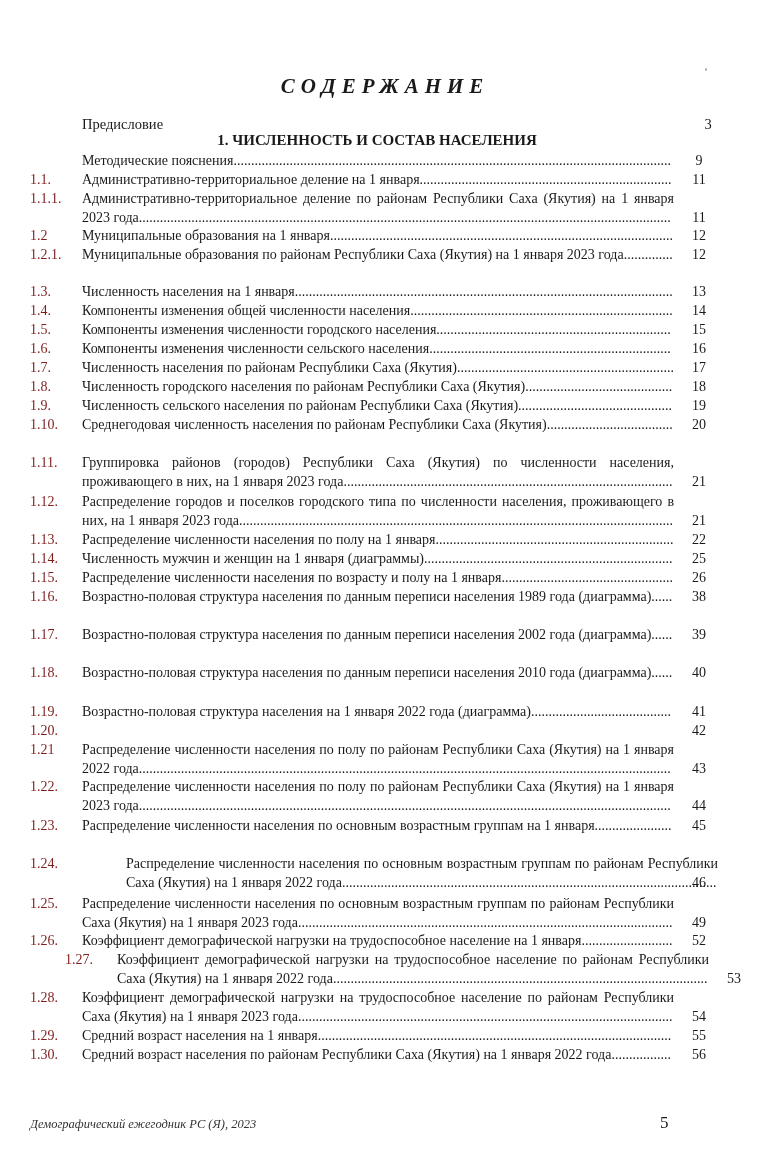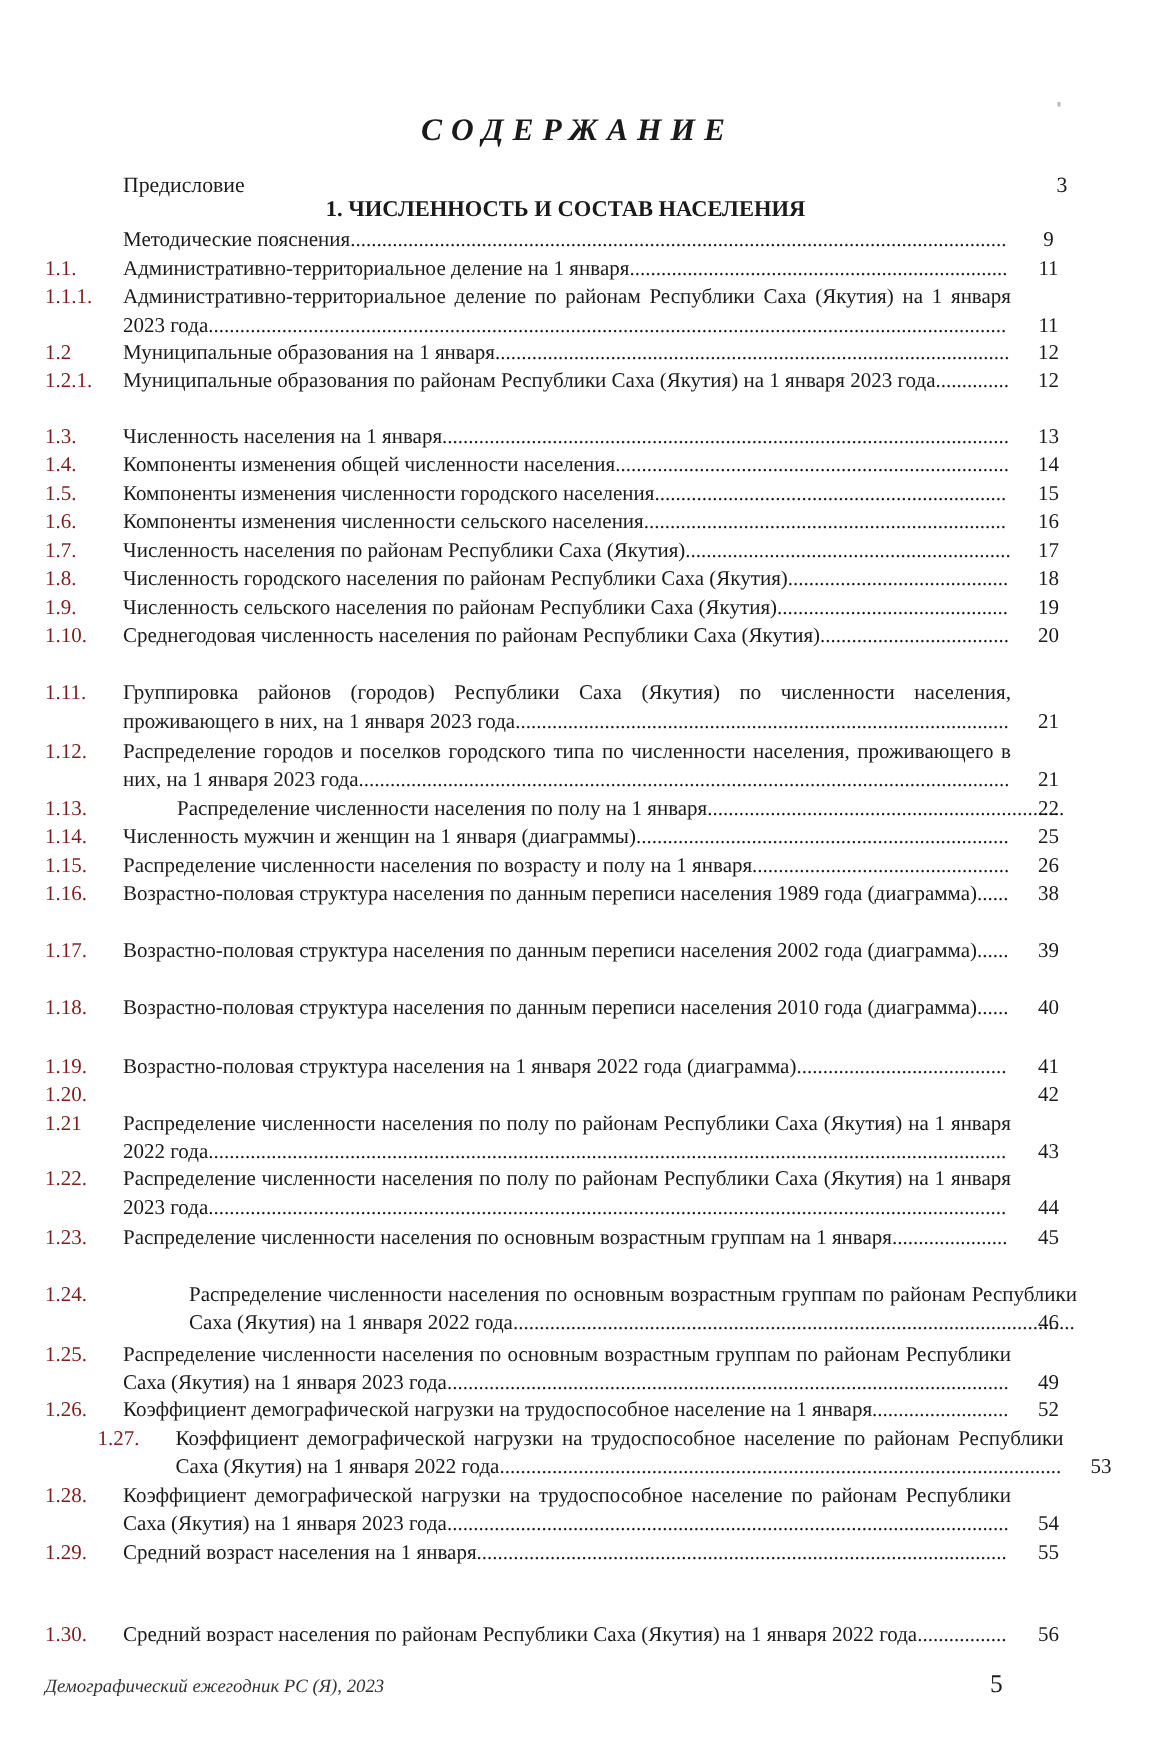--- a/index.html
+++ b/index.html
@@ -102,21 +102,21 @@
     <div class="row" style="position: absolute; top: 302px; left: 0px; width: 700px;">
       <span class="num">1.11.</span>
       <span class="text"><span>Группировка районов (городов) Республики Саха (Якутия) по численности населения, проживающего в них, на 1 января 2023 года</span><span class="dots">..............................................................................................</span></span>
       <span class="page">21</span>
     </div>
     <div class="row" style="position: absolute; top: 341px; left: 0px; width: 700px;">
       <span class="num">1.12.</span>
       <span class="text"><span>Распределение городов и поселков городского типа по численности населения, проживающего в них, на 1 января 2023 года</span><span class="dots">............................................................................................................................</span></span>
       <span class="page">21</span>
     </div>
-    <div class="row" style="position: absolute; top: 379px; left: 0px; width: 700px; gap: 36px;">
+    <div class="row" style="position: absolute; top: 379px; left: 0px; width: 700px;">
       <span class="num">1.13.</span>
       <span class="text"><span>Распределение численности населения по полу на 1 января</span><span class="dots">....................................................................</span></span>
       <span class="page">22</span>
     </div>
     <div class="row" style="position: absolute; top: 398px; left: 0px; width: 700px;">
       <span class="num">1.14.</span>
       <span class="text"><span>Численность мужчин и женщин на 1 января (диаграммы)</span><span class="dots">.......................................................................</span></span>
       <span class="page">25</span>
     </div>
     <div class="row" style="position: absolute; top: 417px; left: 0px; width: 700px;">
@@ -186,21 +186,21 @@
     <div class="row" style="position: absolute; top: 837px; left: 0px; width: 700px;">
       <span class="num">1.28.</span>
       <span class="text"><span>Коэффициент демографической нагрузки на трудоспособное население по районам Республики Саха (Якутия) на 1 января 2023 года</span><span class="dots">...........................................................................................................</span></span>
       <span class="page">54</span>
     </div>
     <div class="row" style="position: absolute; top: 875px; left: 0px; width: 700px;">
       <span class="num">1.29.</span>
       <span class="text"><span>Средний возраст населения на 1 января</span><span class="dots">.....................................................................................................</span></span>
       <span class="page">55</span>
     </div>
-    <div class="row" style="position: absolute; top: 894px; left: 0px; width: 700px; margin-top: 36px;">
+    <div class="row" style="position: absolute; top: 894px; left: 0px; width: 700px;">
       <span class="num">1.30.</span>
       <span class="text"><span>Средний возраст населения по районам Республики Саха (Якутия) на 1 января 2022 года</span><span class="dots">.................</span></span>
       <span class="page">56</span>
     </div>
   </div>
 
 <div class="footer-text">Демографический ежегодник РС (Я), 2023</div>
 <div class="footer-page">5</div>
 
 </body></html>

